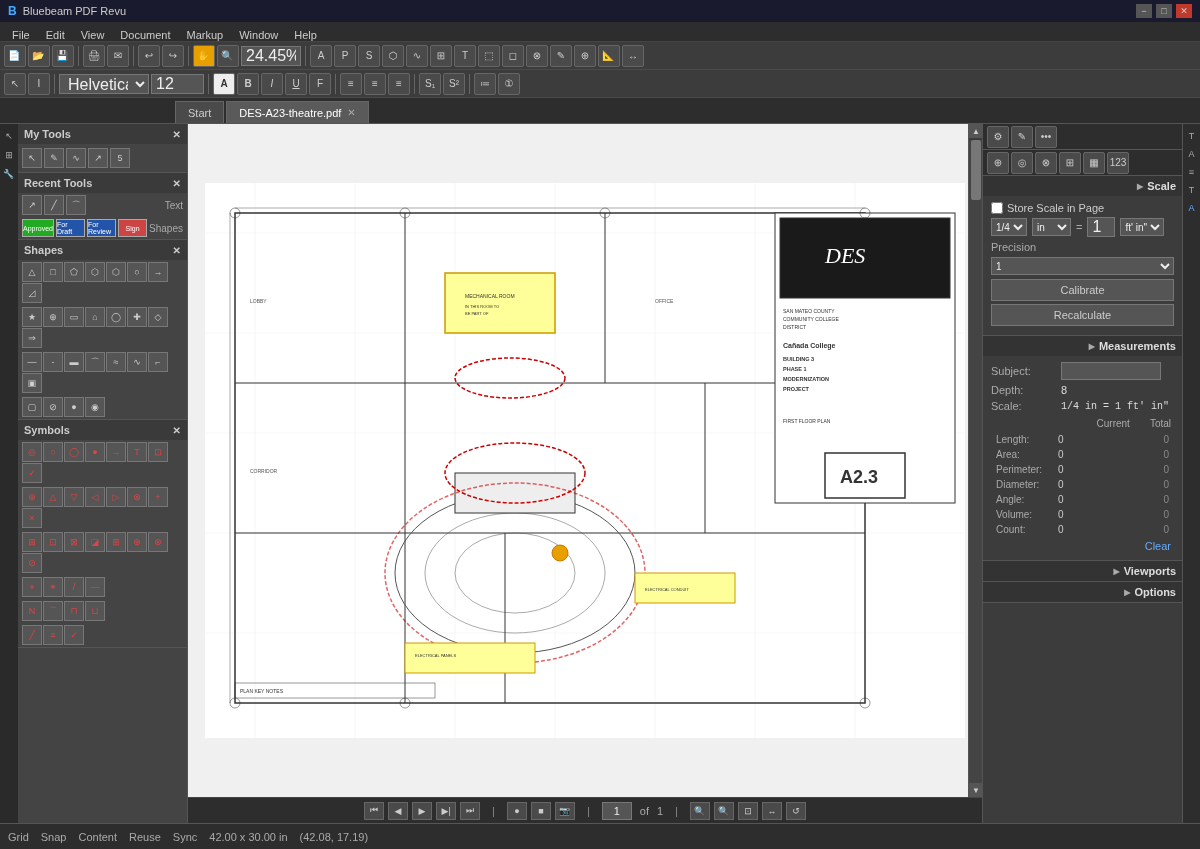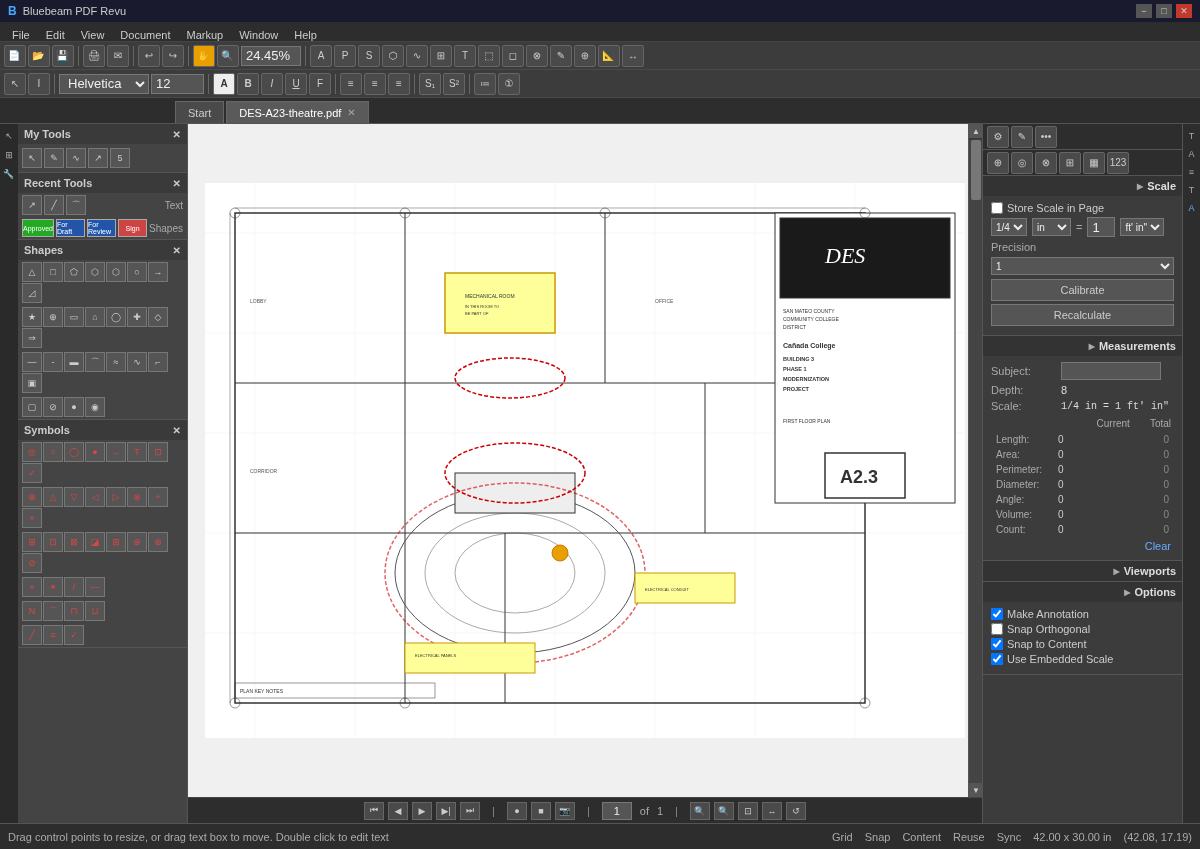--- a/index.html
+++ b/index.html
@@ -11,21 +11,21 @@
     #title-bar .win-controls { display: flex; gap: 4px; }
     #title-bar .win-btn { width: 16px; height: 14px; background: #555; border: none; cursor: pointer; font-size: 9px; color: #ccc; display: flex; align-items: center; justify-content: center; }
     #title-bar .win-btn.close { background: #c0392b; }
 
     
     #menu-bar { height: 20px; background: #2d2d2d; display: flex; align-items: flex-end; padding: 0 4px; border-bottom: 1px solid #444; }
     #menu-bar span { padding: 0 8px; cursor: pointer; color: #ccc; font-size: 11px; }
     .toolbar-row { height: 28px; display: flex; align-items: center; padding: 2px 4px; gap: 2px; border-bottom: 1px solid #4a4a4a; }
     .tb-btn { width: 22px; height: 22px; background: #4a4a4a; border: 1px solid #666; cursor: pointer; display: flex; align-items: center; justify-content: center; font-size: 10px; color: #ccc; border-radius: 2px; }
     .tb-sep { width: 1px; height: 20px; background: #666; margin: 0 2px; }
-    .tb-input { height: 20px; background: #555; border: 1px solid #777; color: #eee; font-size: 13px; padding: 0 4px; }
+    .tb-input { height: 20px; background: #555; border: 1px solid #777; color: #eee; font-size: 16px; padding: 0 4px; }
 
     
     #tab-bar { height: 26px; background: #2d2d2d; display: flex; align-items: flex-end; padding-left: 175px; border-bottom: 1px solid #555; }
     .tab { height: 22px; padding: 0 12px; background: #4a4a4a; border: 1px solid #666; border-bottom: none; cursor: pointer; display: flex; align-items: center; color: #ccc; font-size: 11px; margin-right: 2px; }
     .tab.active { background: #5a5a5a; color: #fff; }
     .tab .close-x { margin-left: 6px; font-size: 10px; color: #aaa; }
 
     
     #main { display: flex; height: calc(849px - 22px - 20px - 56px - 26px - 26px); }
 
@@ -578,52 +578,33 @@
     <div class="right-section">
       <div class="right-section-header">
         <span>Viewports</span>
       </div>
     </div>
 
     <div class="right-section">
       <div class="right-section-header">
         <span>Options</span>
       </div>
-      <div class="right-section-content">
-        <div class="checkbox-row">
-          <input type="checkbox" checked="" style="">
-          <label>Make Annotation</label>
-        </div>
-        <div class="checkbox-row">
-          <input type="checkbox" style="">
-          <label>Snap Orthogonal</label>
-        </div>
-        <div class="checkbox-row">
-          <input type="checkbox" checked="" style="">
-          <label>Snap to Content</label>
-        </div>
-        <div class="checkbox-row">
-          <input type="checkbox" checked="" style="">
-          <label>Use Embedded Scale</label>
-        </div>
-      </div>
     </div>
   </div>
 
   <div id="far-right">
     <div class="fr-btn">T</div>
     <div class="fr-btn">A</div>
     <div class="fr-btn">≡</div>
     <div class="fr-btn">T</div>
     <div class="fr-btn" style="color:#6af;">A</div>
   </div>
 </div>
 
 <div id="status-bar">
-  <span class="status-left">Drag control points to resize, or drag text box to move. Double click to edit text</span>
   <div class="status-right">
     <span style="cursor:pointer;">Grid</span>
     <span style="cursor:pointer;">Snap</span>
     <span style="cursor:pointer;">Content</span>
     <span style="cursor:pointer;">Reuse</span>
     <span style="cursor:pointer;">Sync</span>
     <span>42.00 x 30.00 in</span>
     <span>(42.08, 17.19)</span>
   </div>
 </div>

